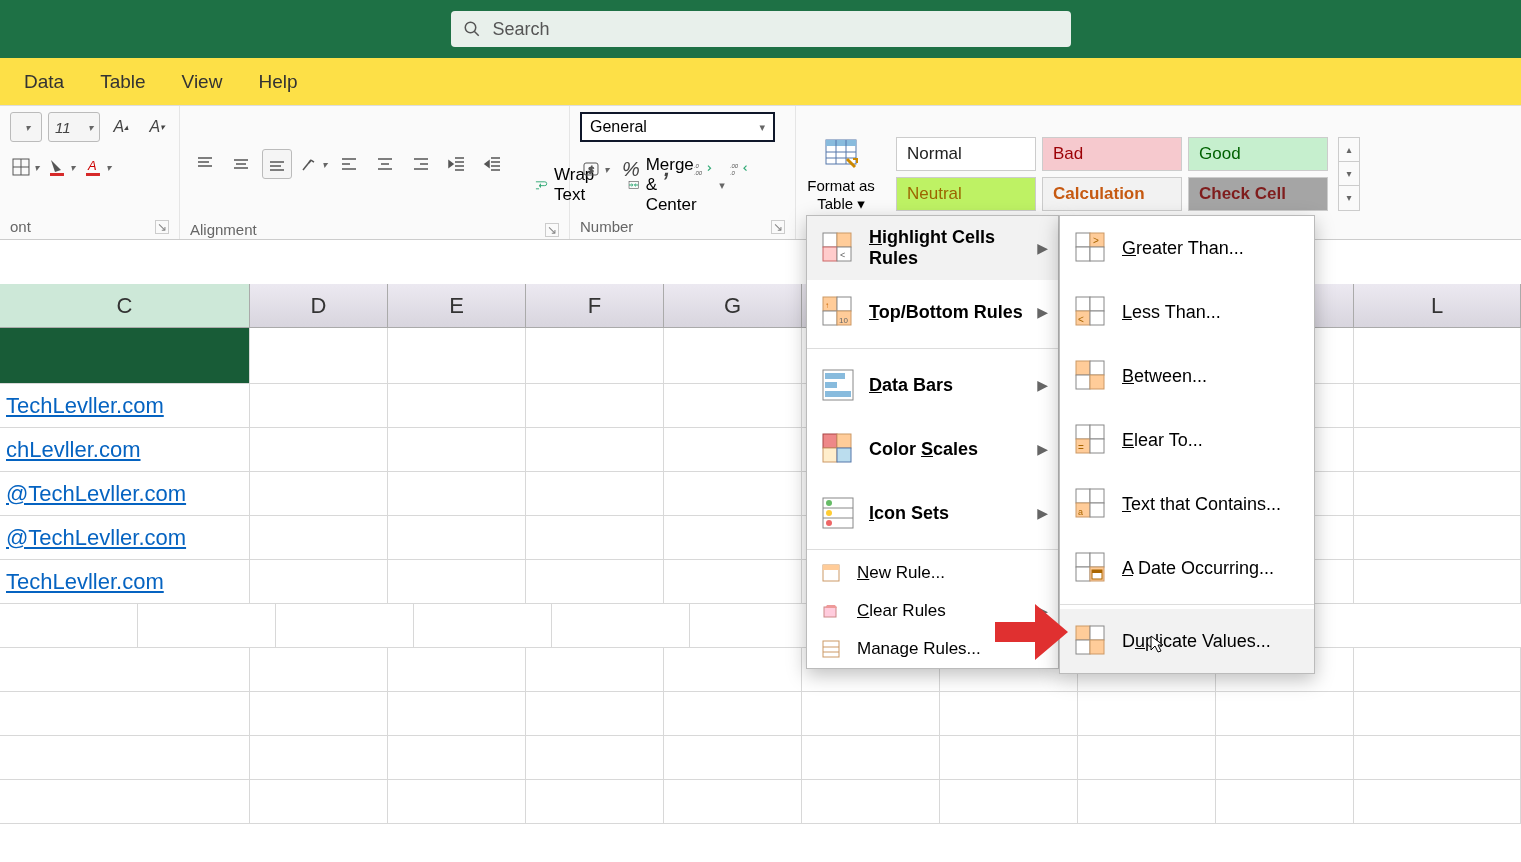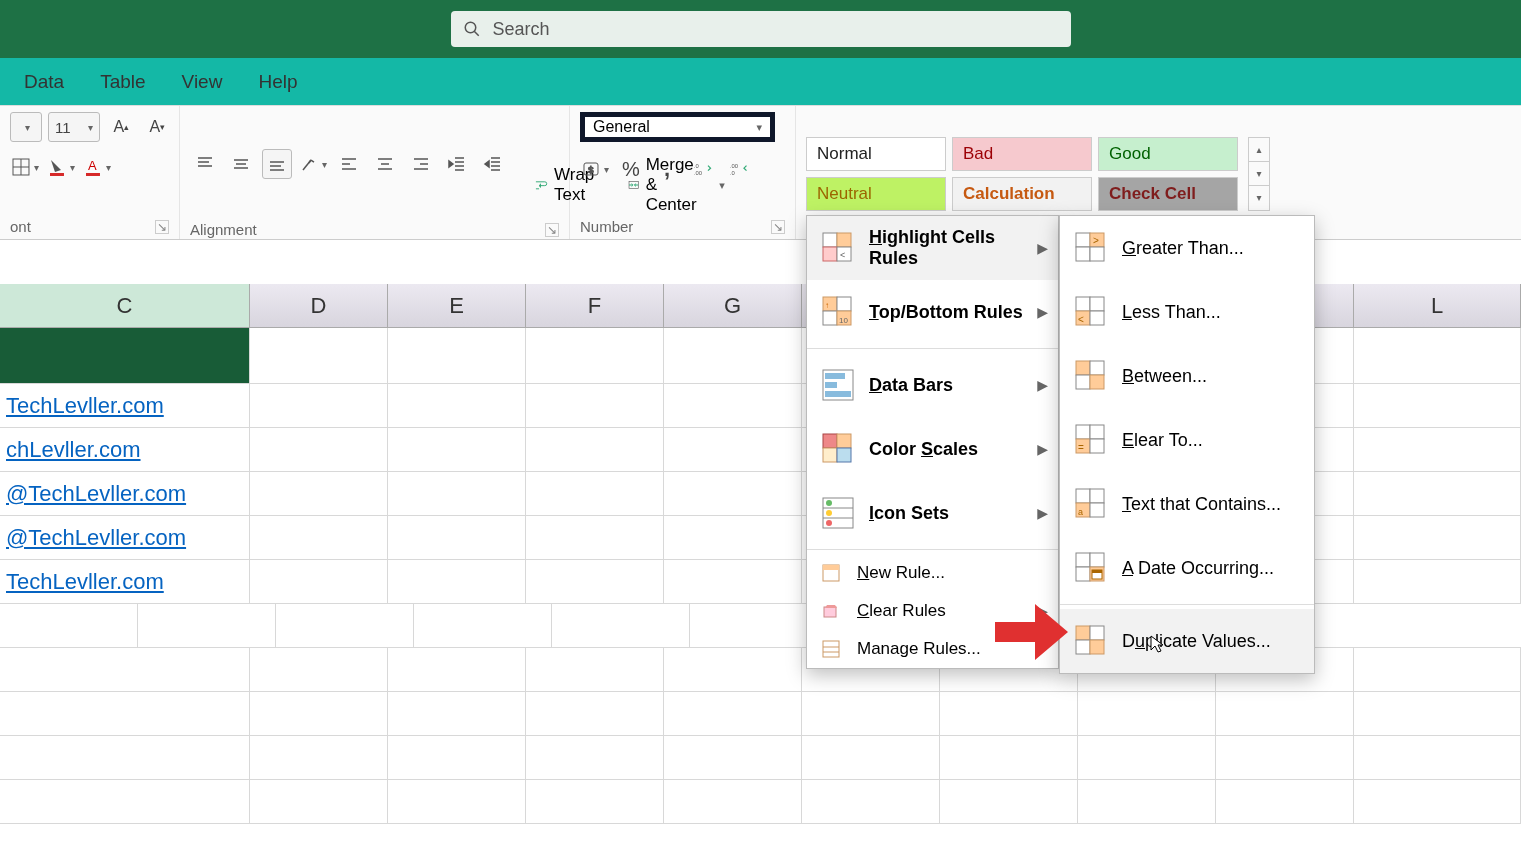--- a/index.html
+++ b/index.html
@@ -2,40 +2,40 @@
 <html><head>
 <meta charset="utf-8">
 <style>
 * { box-sizing: border-box; margin: 0; padding: 0; font-family: "Segoe UI", Arial, sans-serif; }
 body { background: #f0f0f0; overflow: hidden; width: 1521px; height: 862px; position: relative; }
 
 .titlebar { background: #1e7145; height: 58px; display: flex; align-items: center; justify-content: center; }
 .search-box { width: 620px; height: 36px; background: #e8f0eb; border-radius: 4px; display: flex; align-items: center; padding: 0 12px; color: #555; font-size: 18px; }
 .search-box svg { width: 18px; height: 18px; margin-right: 12px; }
 
-.menubar { background: #14b8a6; height: 48px; display: flex; align-items: center; border-bottom: 1px solid #ddd; padding-left: 6px; }
+.menubar { background: #fde047; height: 48px; display: flex; align-items: center; border-bottom: 1px solid #ddd; padding-left: 6px; }
 .menubar .tab { padding: 0 18px; font-size: 19px; color: #333; cursor: pointer; }
 
 .ribbon { background: #fafafa; height: 134px; display: flex; border-bottom: 1px solid #ccc; position: relative; }
 .group { border-right: 1px solid #e5e5e5; padding: 6px 10px 0 10px; display: flex; flex-direction: column; height: 100%; }
 .group-content { flex: 1; display: flex; align-items: flex-start; gap: 6px; }
 .group-label { text-align: center; font-size: 15px; color: #666; padding-bottom: 4px; display:flex; justify-content:center; align-items:center; gap:6px;}
 .group-label .launcher { margin-left:auto; font-size:12px; color:#888; border:1px solid #ccc; width:14px; height:14px; display:inline-flex; align-items:center; justify-content:center;}
 
 .btn-stack { display:flex; flex-direction:row; gap:6px;margin-top:37px; }
-.btn-row { display:flex; gap:6px; align-items:center; }
+.btn-row { display:flex; gap:6px; align-items:center;font-style:italic; }
 .ribbon-btn { width:30px; height:30px; display:inline-flex; align-items:center; justify-content:center; border:1px solid transparent; border-radius:3px; color:#444; }
 .ribbon-btn.boxed { border-color:#bbb; background:#f5f5f5; }
 .ribbon-btn svg { width:20px; height:20px; }
 .dd-arrow::after { content:"▾"; font-size:10px; margin-left:3px; color:#666; }
 
 .wrap-text { display:flex; align-items:center; gap:6px; font-size:17px; padding:6px 10px; }
 .merge { display:flex; align-items:center; gap:6px; font-size:17px; padding:6px 10px; }
 
-.num-format { width:195px; height:30px; border:5px solid #0f172a; background:#fff; display:flex; align-items:center; padding:0 8px; font-size:16px; justify-content:space-between; }
+.num-format { width:195px; height:30px; border:2px solid #0f172a; background:#fff; display:flex; align-items:center; padding:0 8px; font-size:16px; justify-content:space-between; }
 
 .big-btn { display:flex; flex-direction:column; align-items:center; justify-content:center; padding:4px 8px; font-size:15px; text-align:center; line-height:1.2; gap:4px; border-radius:4px; }
 .big-btn.active { background:#e8e8e8; border:1px solid #bbb; }
 .big-btn .icon-box { width:36px; height:36px; }
 
 .styles-grid { display:grid; grid-template-columns: 140px 140px 140px; grid-auto-rows: 34px; gap:6px 6px; }
 .style-cell { border:1px solid #ccc; display:flex; align-items:center; padding:0 10px; font-size:17px; }
 .s-normal { background:#fff; color:#222; }
 .s-bad { background:#f6c9ce; color:#9c0006; }
 .s-good { background:#c6efce; color:#006100; }
@@ -270,20 +270,35 @@
           </div>
       </div>
     </div>
     <div class="group-label">
         <span>Number</span>
         <span class="launcher">↘</span>
       </div>
   </div>
 
 
+  <div class="group" style="width:90px; padding:4px 2px 0 2px; border-right:none;">
+    <div class="big-btn" style="height:100%;">
+      <svg class="icon-box" viewBox="0 0 36 36">
+          <rect x="3" y="3" width="30" height="24" fill="#fff" stroke="#57a"></rect>
+          <rect x="3" y="3" width="30" height="6" fill="#8bd"></rect>
+          <line x1="3" y1="15" x2="33" y2="15" stroke="#57a"></line>
+          <line x1="3" y1="21" x2="33" y2="21" stroke="#57a"></line>
+          <line x1="13" y1="3" x2="13" y2="27" stroke="#57a"></line>
+          <line x1="23" y1="3" x2="23" y2="27" stroke="#57a"></line>
+          <path d="M24 22 l8 8" stroke="#c80" stroke-width="3"></path>
+          <path d="M30 22 l4 0 l0 4" stroke="#c80" fill="none" stroke-width="2"></path>
+        </svg>
+      <div><span>Format as</span><br><span>Table</span> ▾</div>
+    </div>
+  </div>
 
   <div class="group" style="flex:1; border-right:none;">
     <div class="group-content" style="align-items:center;">
       <div class="styles-grid">
         <div class="style-cell s-normal">Normal</div>
         <div class="style-cell s-bad">Bad</div>
         <div class="style-cell s-good">Good</div>
         <div class="style-cell s-neutral">Neutral</div>
         <div class="style-cell s-calc">Calculation</div>
         <div class="style-cell s-check">Check Cell</div>

